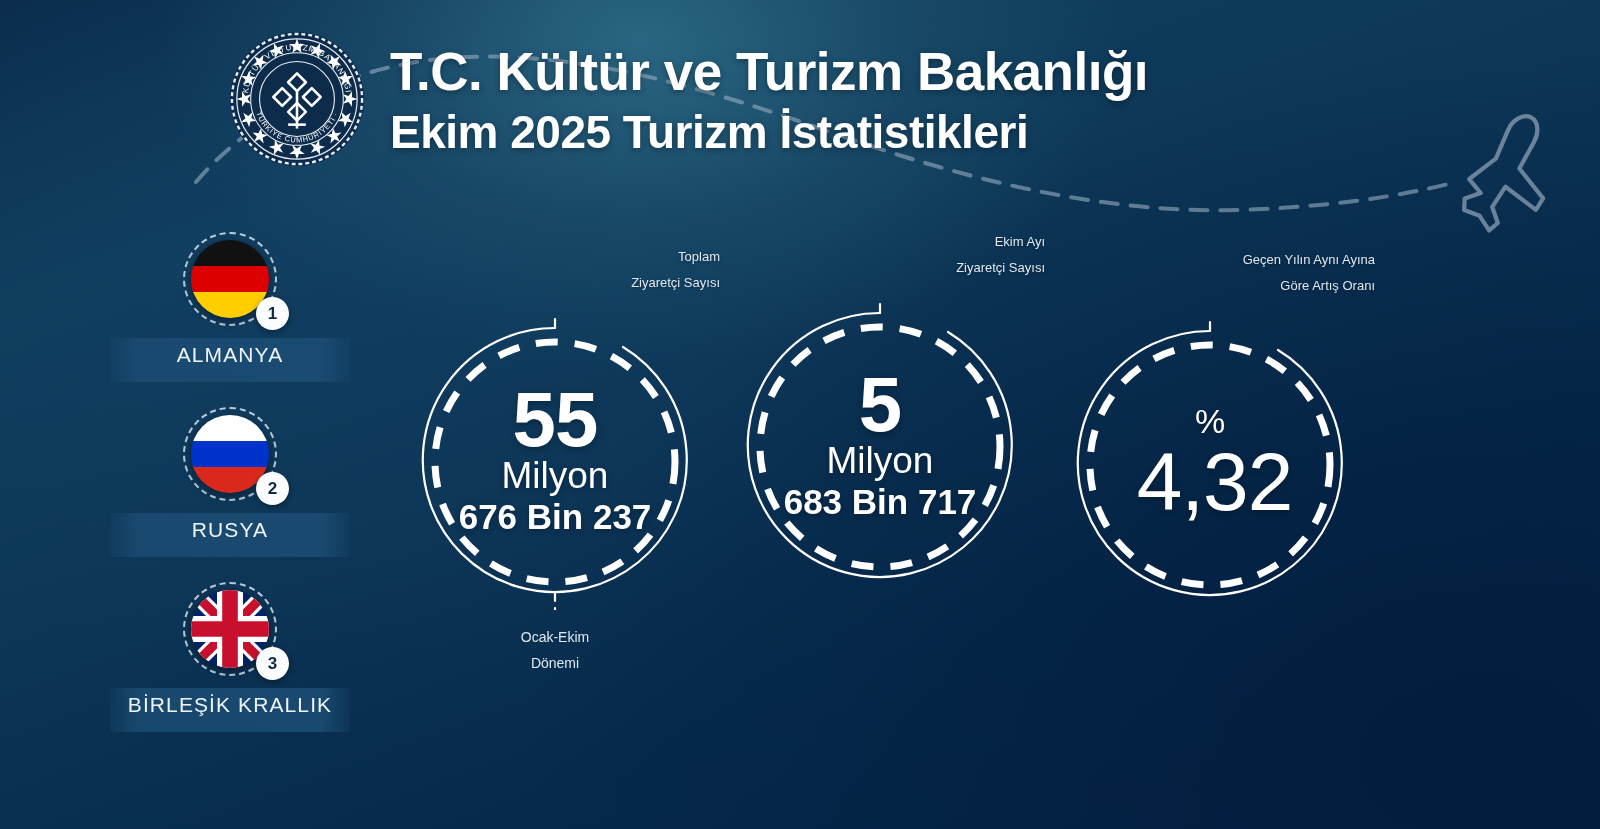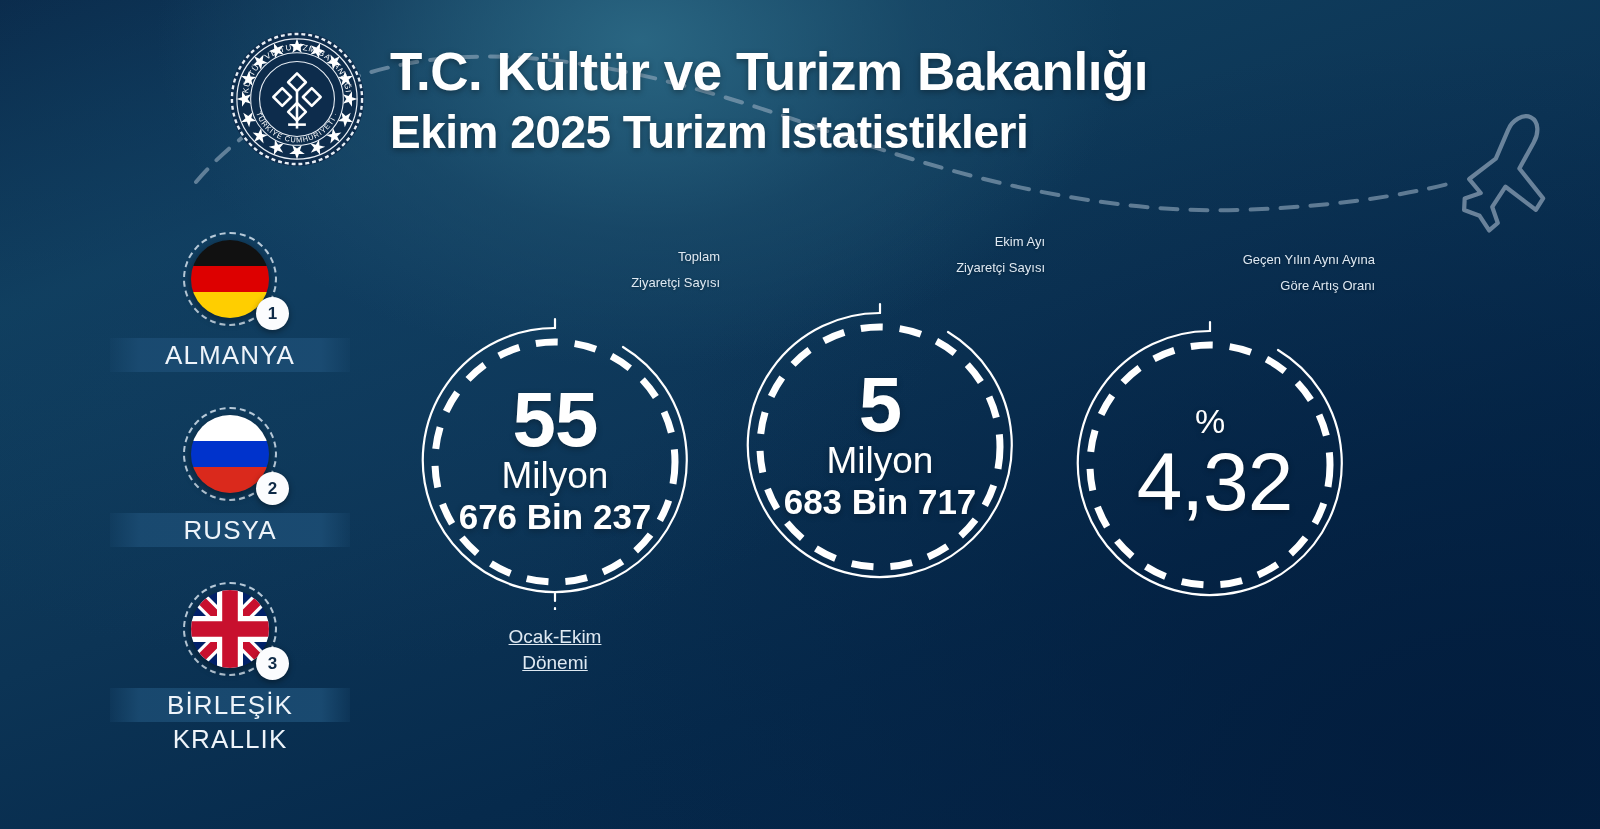--- a/index.html
+++ b/index.html
@@ -51,23 +51,23 @@
   .badge {
     position:absolute; right:-20px; bottom:-12px;
     width:33px; height:33px; border-radius:50%;
     background:#fbfcfe; color:#0e2a47;
     font-size:17px; font-weight:600;
     display:flex; align-items:center; justify-content:center;
     box-shadow:0 2px 6px rgba(0,0,0,0.4);
   }
   .country-label {
     position:absolute; left:0; right:0; top:98px;
-    height:34px; line-height:34px; text-align:center;
+    height:44px; line-height:34px; text-align:center;
     background:linear-gradient(90deg, rgba(24,70,108,0.25) 0%, rgba(27,76,115,0.85) 12%, rgba(27,76,115,0.9) 88%, rgba(24,70,108,0.25) 100%);
-    color:#eef4fa; font-size:26px; letter-spacing:1.1px;
+    color:#eef4fa; font-size:21px; letter-spacing:1.1px;
   }
 
   
   .stat { position:absolute; width:330px; text-align:center; }
   #stat-1 { left:390px; top:244px; }
   #stat-2 { left:715px; top:229px; }
   #stat-3 { left:1045px; top:247px; }
 
   .stat-caption {
     color:#dfe9f2; font-size:13px; line-height:26px;
@@ -79,21 +79,21 @@
   .ring-center {
     position:absolute; inset:0;
     display:flex; flex-direction:column; align-items:center; justify-content:center;
     color:#ffffff; text-shadow:0 2px 6px rgba(0,0,0,0.3);
   }
   .big-num { font-size:78px; line-height:74px; font-weight:700; letter-spacing:-1px; }
   .unit    { font-size:37px; line-height:40px; font-weight:400; }
   .sub-num { font-size:35px; line-height:42px; font-weight:700; }
   .pct-sign{ font-size:34px; line-height:38px; }
   .pct-val { font-size:82px; line-height:84px; letter-spacing:-1px;margin-left:9px; }
-  .stat-footer { margin-top:14px; color:#dfe9f2; font-size:19px; line-height:26px;text-decoration:underline; }
+  .stat-footer { margin-top:14px; color:#dfe9f2; font-size:14px; line-height:26px; }
 </style>
 </head>
 <body>
 
 <div id="stage">
 
   <svg class="bg-svg" viewBox="0 0 1600 829">
     <path d="M 196,182 C 240,130 320,74 430,60 C 560,44 700,86 830,132 C 960,178 1100,214 1240,210 C 1330,207 1400,196 1448,184" fill="none" stroke="#93a9bd" stroke-width="4" stroke-dasharray="17 13" stroke-linecap="round" opacity="0.62"></path>
     <g opacity="0.55" transform="translate(1448,137) rotate(-19) scale(1.06)">
       <path d="M 6,44 L 36,34 L 56,12 C 62,5 74,2 80,8 C 86,14 82,25 75,31 L 54,50 L 66,84 L 56,92 L 36,62 L 18,76 L 18,92 L 8,96 L 4,80 L -8,70 L -4,60 L 12,60 Z" fill="none" stroke="#b9c9d8" stroke-width="4" stroke-linejoin="round" stroke-linecap="round"></path>

